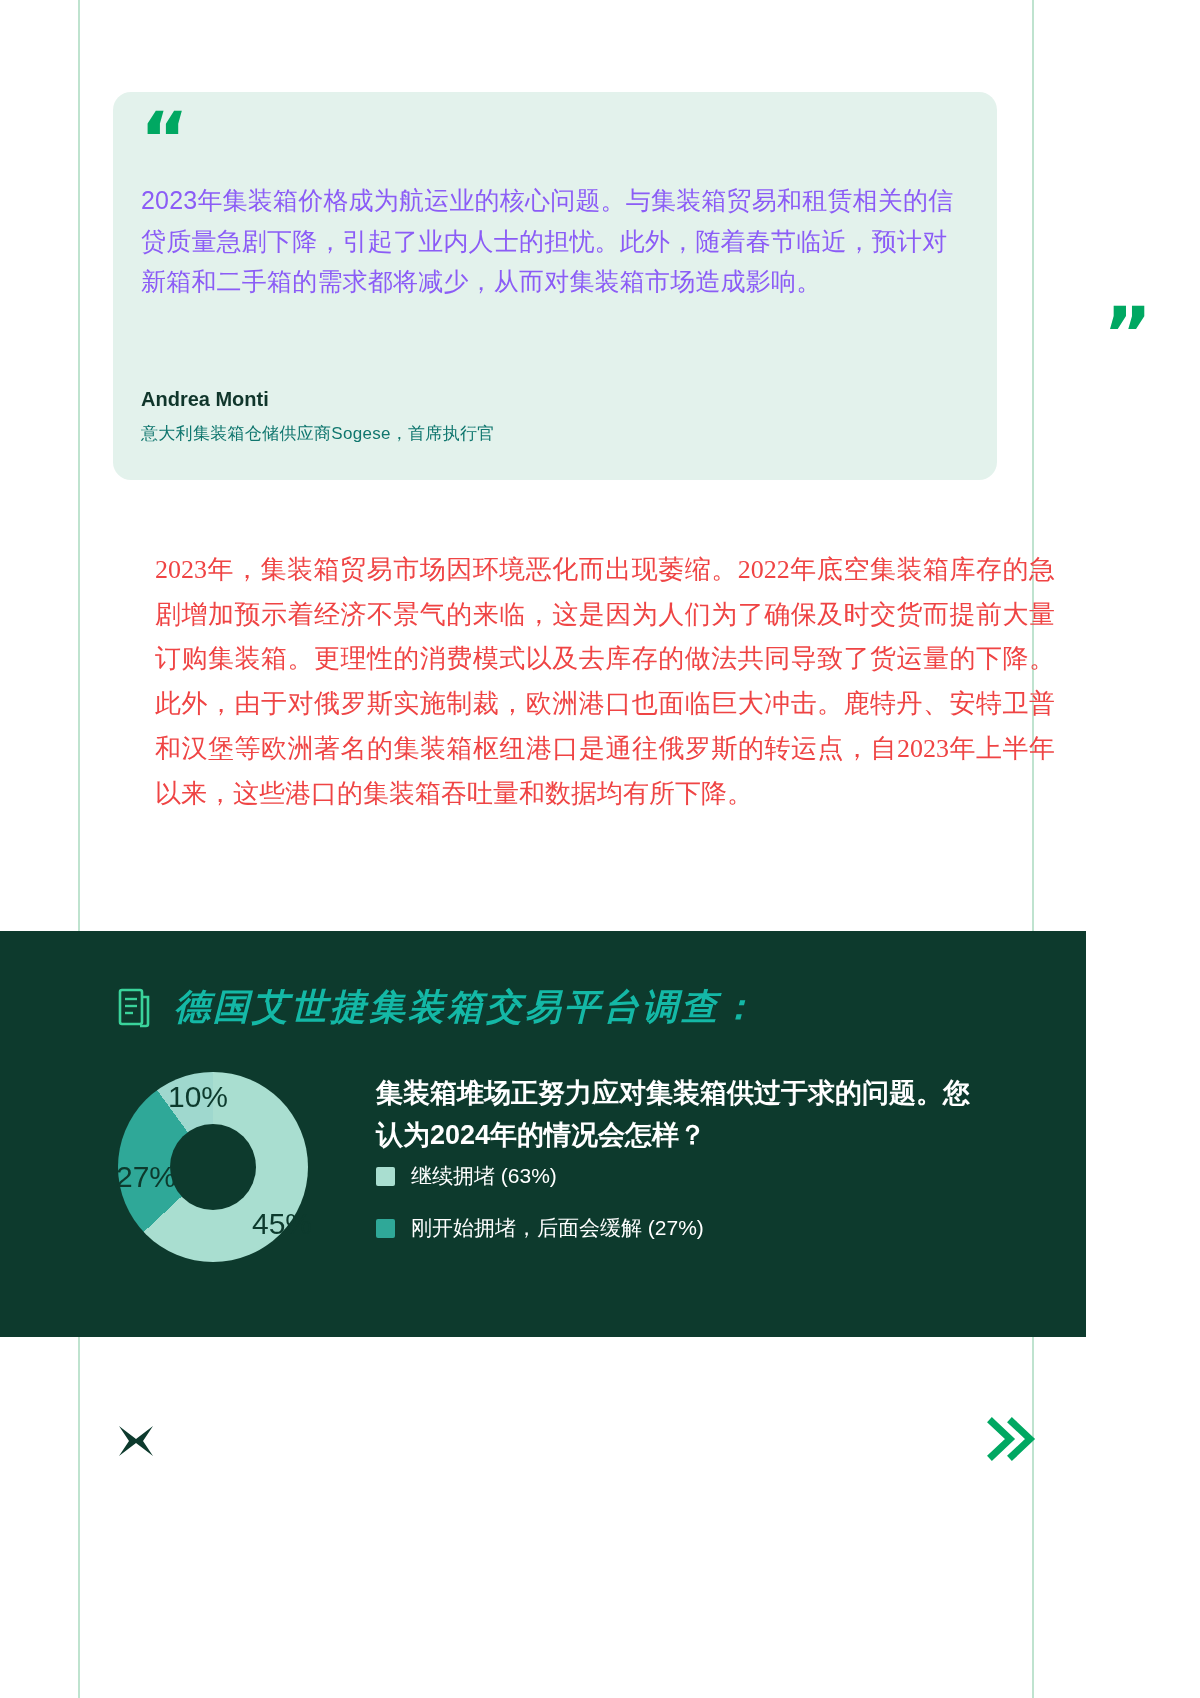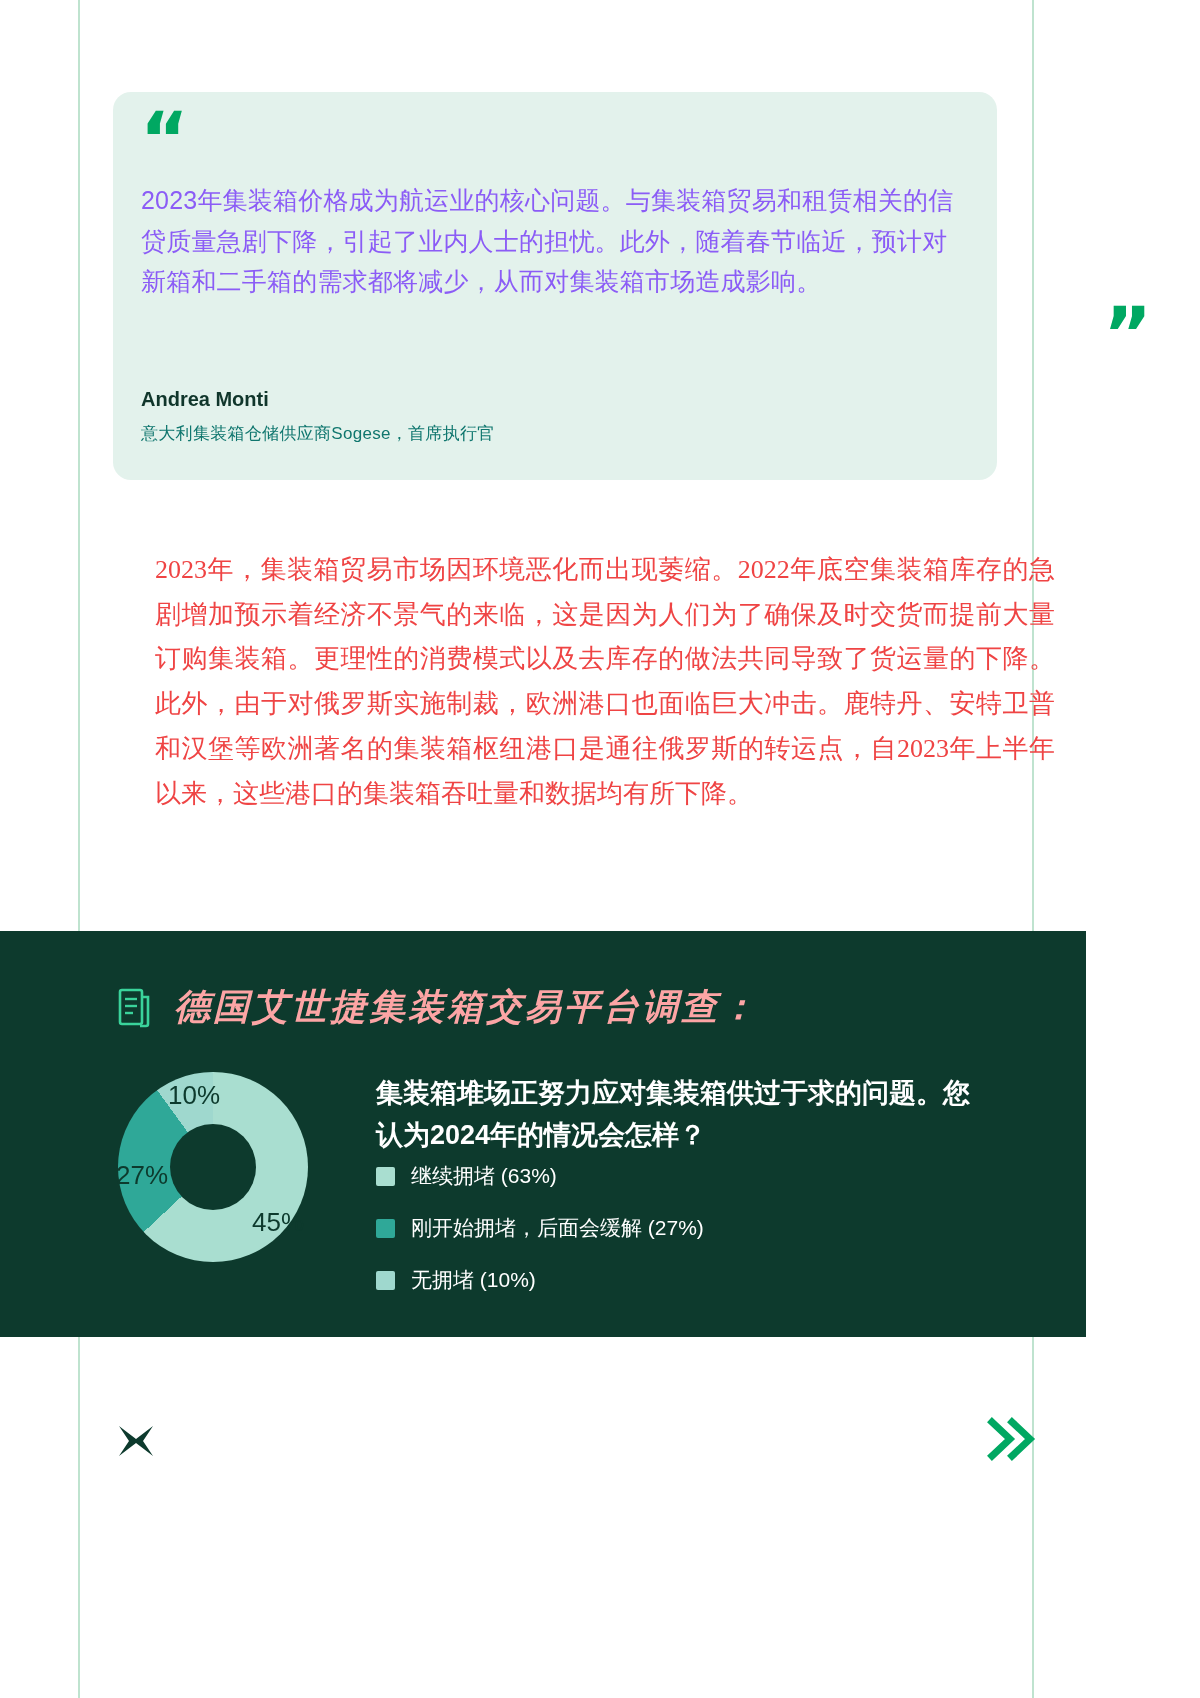--- a/index.html
+++ b/index.html
@@ -109,21 +109,21 @@
   }
   .doc-icon {
     width: 34px;
     height: 40px;
     position: relative;
   }
   .survey-title {
     font-family: "DejaVu Serif", serif;
     font-style: italic;
     font-size: 36px;
-    color: #fca5a5;
+    color: #14b8a6;
     letter-spacing: 3px;
     font-weight: 700;
   }
 
   
   .donut-wrap {
     position: absolute;
     left: 118px;
     top: 1072px;
     width: 190px;
@@ -147,21 +147,21 @@
     left: 50%;
     top: 50%;
     transform: translate(-50%, -50%);
     width: 86px;
     height: 86px;
     border-radius: 50%;
     background: #0d3a2d;
   }
   .donut-label {
     position: absolute;
-    font-size: 26px;
+    font-size: 30px;
     color: #0d3a2d;
     font-weight: 400;
   }
   .donut-label.l63 { left: 134px; top: 135px; }
   .donut-label.l27 { left: -2px;  top: 88px; }
   .donut-label.l10 { left: 50px;  top: 8px;  }
 
   
   .question {
     position: absolute;
@@ -253,24 +253,20 @@
 <div class="question">集装箱堆场正努力应对集装箱供过于求的问题。您认为2024年的情况会怎样？</div>
 <div class="legend">
   <div class="legend-row">
     <span class="legend-swatch" style="background:#a9ded0"></span>
     <span class="legend-text">继续拥堵 (63%)</span>
   </div>
   <div class="legend-row">
     <span class="legend-swatch" style="background:#2fa898"></span>
     <span class="legend-text">刚开始拥堵，后面会缓解 (27%)</span>
   </div>
-  <div class="legend-row">
-    <span class="legend-swatch" style="background:#9fd8ce"></span>
-    <span class="legend-text">无拥堵 (10%)</span>
-  </div>
 </div>
 
 <div class="footer-logo">
   <svg width="46" height="46" viewBox="0 0 46 46" xmlns="http://www.w3.org/2000/svg">
     <path d="M6 8 L23 21 L40 8 L30 23 L40 38 L23 25 L6 38 L16 23 Z" fill="#0d3a2d"></path>
   </svg>
 </div>
 <div class="footer-next">
   <svg width="56" height="54" viewBox="0 0 56 54" fill="none" xmlns="http://www.w3.org/2000/svg">
     <path d="M8 10 L26 27 L8 44" stroke="#00a862" stroke-width="7" stroke-linecap="square" fill="none"></path>

